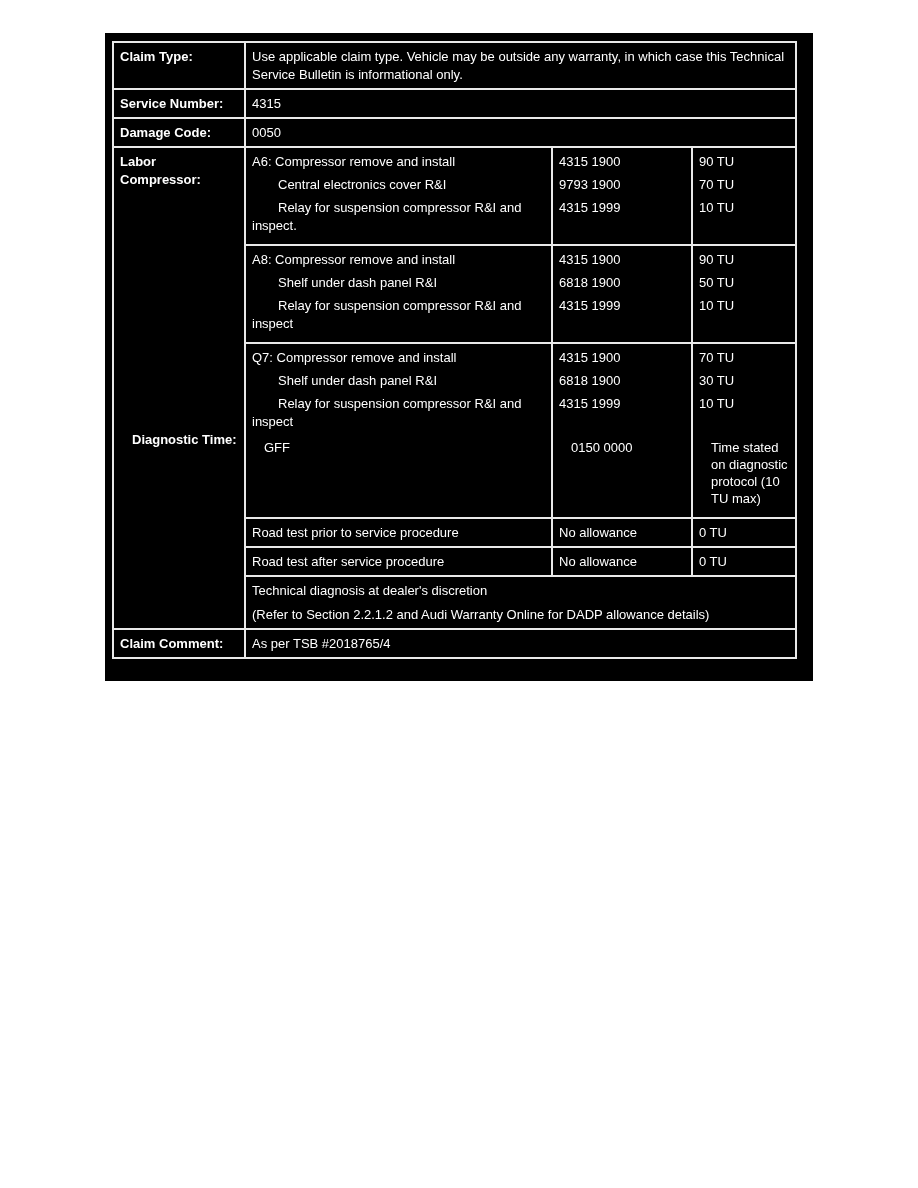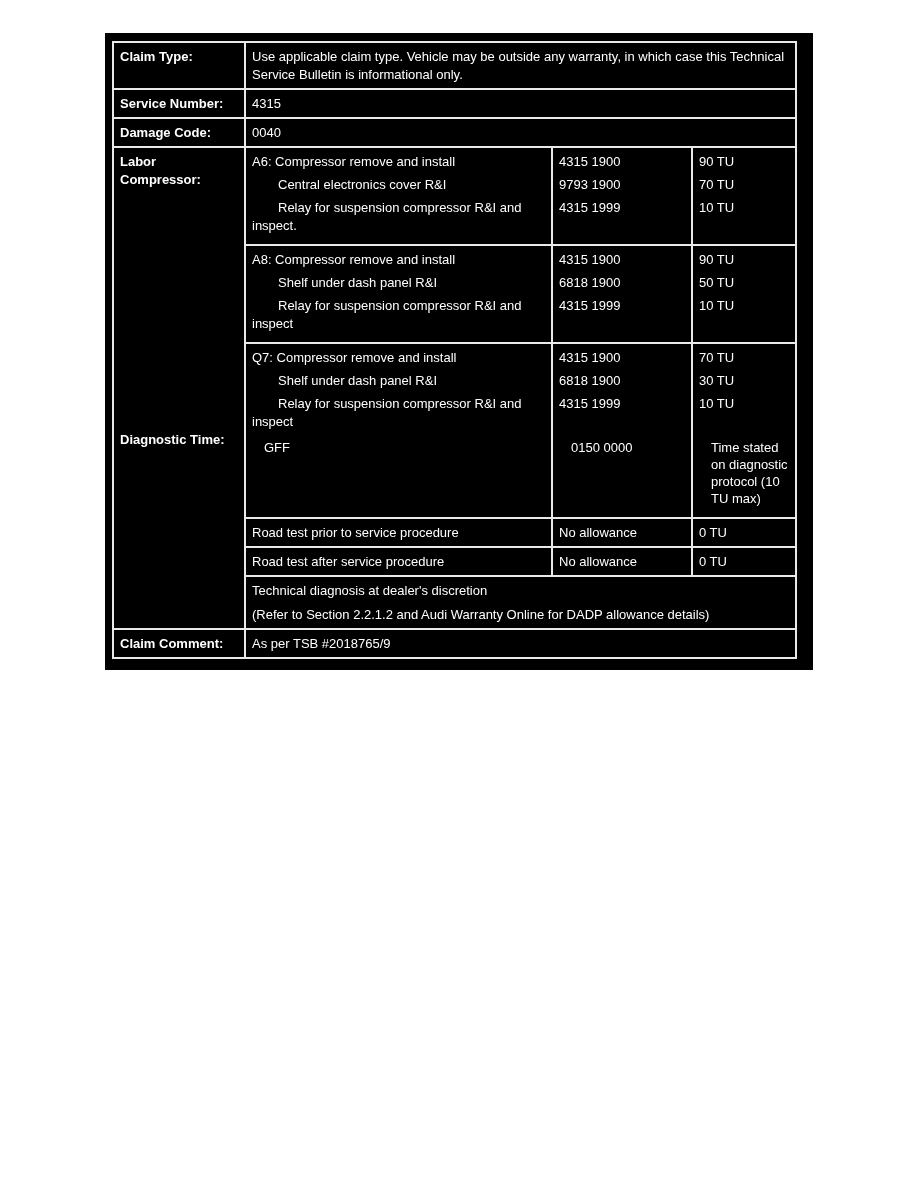--- a/index.html
+++ b/index.html
@@ -9,21 +9,21 @@
     background: #ffffff;
     font-family: "Liberation Sans", "DejaVu Sans", sans-serif;
     color: #ffffff;
   }
   .sheet {
     position: relative;
     width: 708px;
     margin-left: 105px;
     margin-top: 33px;
     background: #000000;
-    padding: 8px 7px 11px 7px;
+    padding: 8px 7px 22px 7px;
   }
   table.claims {
     border-collapse: collapse;
     table-layout: fixed;
     width: 683px;
   }
   table.claims td {
     border: 2px solid #e9e9e9;
     vertical-align: top;
     padding: 5px 6px 4px 6px;
@@ -31,21 +31,21 @@
     line-height: 18px;
     color: #ffffff;
     overflow: hidden;
   }
   .c1 { width: 132px; }
   .c2 { width: 307px; }
   .c3 { width: 140px; }
   .c4 { width: 104px; }
   td.lbl { font-weight: bold; }
   td.tall { position: relative; }
-  .diag-lbl { position: absolute; top: 283px; left: 6px; white-space: nowrap; }
+  .diag-lbl { position: absolute; top: 283px; left: 18px; white-space: nowrap; }
   .op { margin-bottom: 5px; }
   .op.sub { text-indent: 26px; }
   .ln { height: 23px; line-height: 18px; }
   tr.r-g1 > td { height: 86px; }
   tr.r-g2 > td { height: 81px; }
   tr.r-g3 > td { height: 175px; position: relative; }
   .gff-abs { position: absolute; top: 95px; left: 18px; right: 6px; }
   .gff-tu { line-height: 17px; }
   tr.r-tech .td-line1 { margin-bottom: 6px; }
   .footnote {
@@ -72,21 +72,21 @@
       <tr>
         <td class="lbl">Claim Type:</td>
         <td colspan="3">Use applicable claim type. Vehicle may be outside any warranty, in which case this Technical Service Bulletin is informational only.</td>
       </tr>
       <tr>
         <td class="lbl">Service Number:</td>
         <td colspan="3">4315</td>
       </tr>
       <tr>
         <td class="lbl">Damage Code:</td>
-        <td colspan="3">0040</td>
+        <td colspan="3">0050</td>
       </tr>
 
       <tr class="r-g1">
         <td class="lbl tall" rowspan="6">
           <div>Labor Compressor:</div>
           <div class="diag-lbl">Diagnostic Time:</div>
         </td>
         <td>
           <div class="op">A6: Compressor remove and install</div>
           <div class="op sub">Central electronics cover R&amp;I</div>
@@ -156,18 +156,18 @@
 
       <tr class="r-tech">
         <td colspan="3">
           <div class="td-line1">Technical diagnosis at dealer's discretion</div>
           <div>(Refer to Section 2.2.1.2 and Audi Warranty Online for DADP allowance details)</div>
         </td>
       </tr>
 
       <tr>
         <td class="lbl">Claim Comment:</td>
-        <td colspan="3">As per TSB #2018765/9</td>
+        <td colspan="3">As per TSB #2018765/4</td>
       </tr>
     </tbody>
   </table>
 
 </div>
 
 </body></html>

